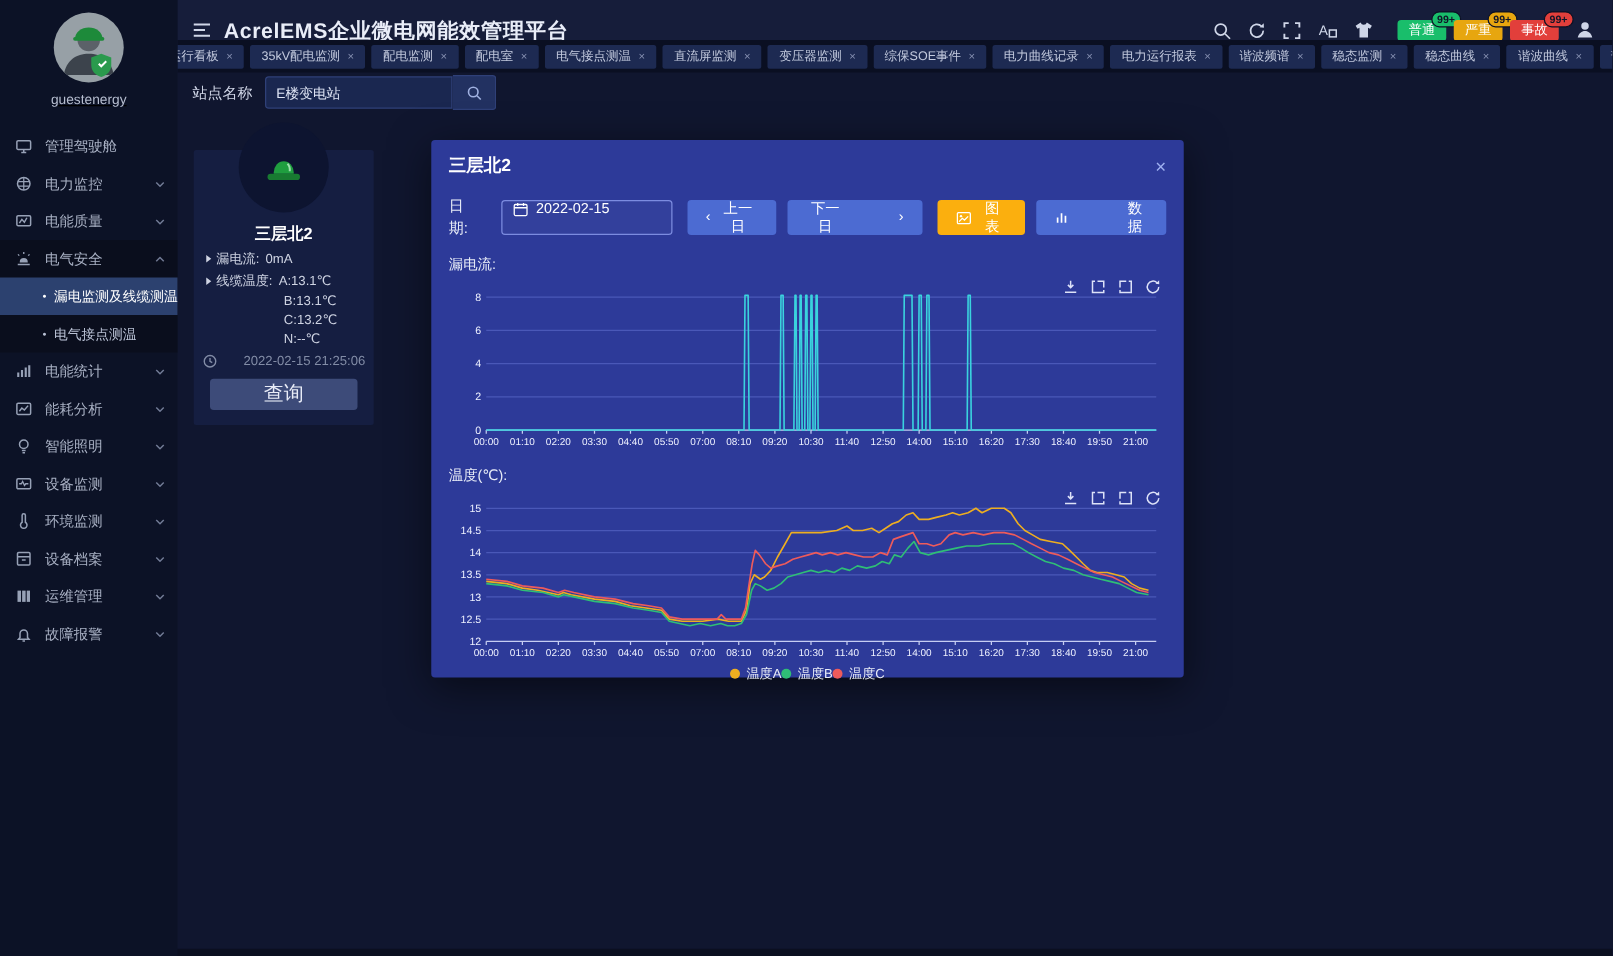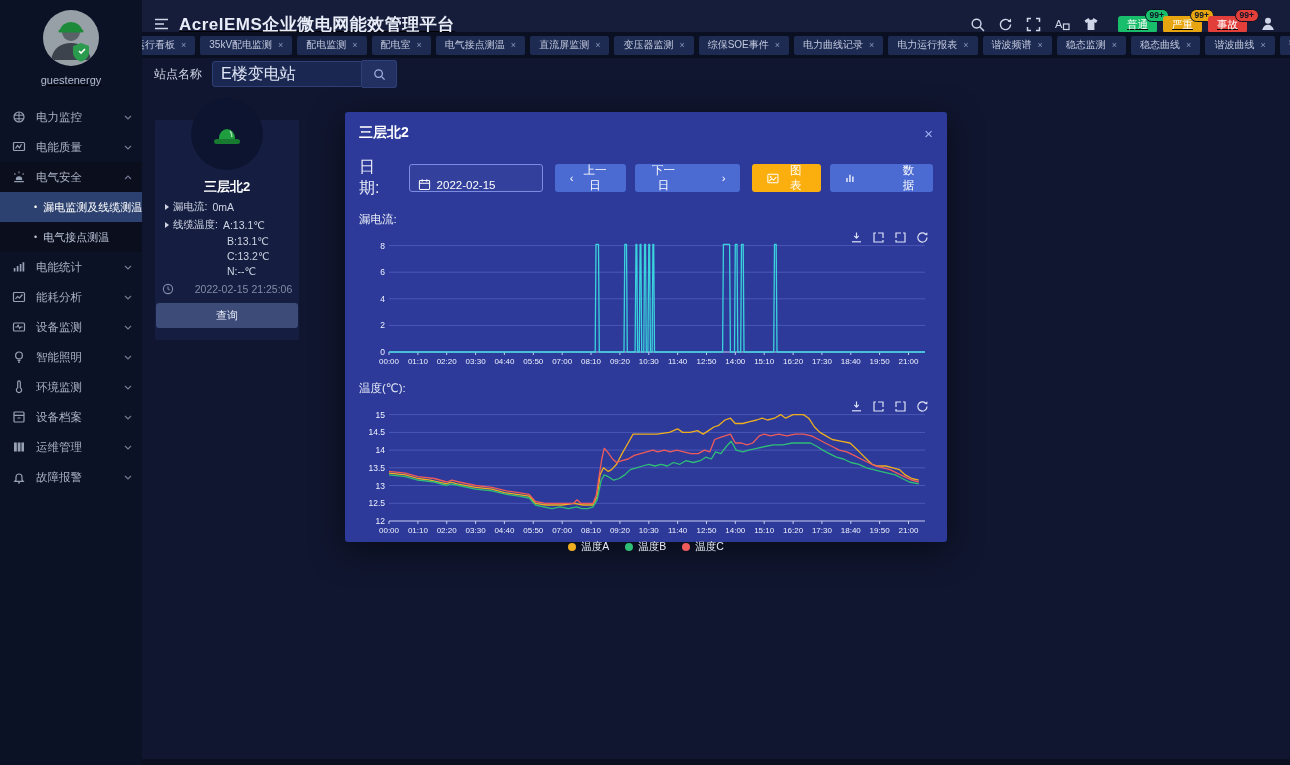--- a/index.html
+++ b/index.html
@@ -17,80 +17,80 @@
              font-size:11.5px;cursor:pointer;white-space:nowrap;}
   .menu-item .mi{width:14px;height:14px;margin-right:10px;flex:none;}
   .menu-item .chev{margin-left:auto;opacity:.8;}
   .grp-open{background:#0a0e1d;}
   .submenu-item{height:30px;display:flex;align-items:center;padding-left:34px;color:#b9c1d4;
                 font-size:11px;cursor:pointer;white-space:nowrap;}
   .submenu-item .dot{margin-right:6px;font-size:9px;}
   .submenu-item.active{background:#2c416f;color:#fff;}
   
   .header{position:absolute;left:142px;top:0;width:1148px;height:48px;background:#161d3a;
-          display:flex;align-items:center;z-index:2;text-decoration:underline;}
+          display:flex;align-items:center;z-index:2;}
   .burger{margin:0 10px 0 12px;cursor:pointer;}
   .app-title{color:#e9edf8;font-size:17px;font-weight:bold;letter-spacing:.5px;}
   .hright{margin-left:auto;display:flex;align-items:center;gap:13px;padding-right:14px;}
   .hicon{cursor:pointer;position:relative;}
   .badge{position:relative;height:17px;line-height:17px;padding:0 9px;border-radius:3px;
          color:#fff;font-size:10.5px;cursor:pointer;margin-left:6px;}
   .badge .cnt{position:absolute;top:-7px;right:-12px;font-size:8.5px;line-height:11px;
               padding:0 4px;border-radius:7px;color:#101528;border:1px solid #0c1124;font-weight:bold;}
   
   .tabbar{position:absolute;left:142px;top:32px;width:1148px;height:26px;background:#0a0f22;
           display:flex;align-items:center;overflow:hidden;z-index:2;}
   .tabs-inner{display:flex;gap:5px;margin-left:-16px;flex:none;}
   .tabchip{flex:none;height:19px;display:flex;align-items:center;gap:6px;background:#1d2a52;
            color:#c3cade;font-size:10px;padding:0 9px;border-radius:2px;cursor:pointer;white-space:nowrap;}
   .tabchip .tx{color:#8a94b5;font-size:9px;cursor:pointer;}
   
   .searchrow{position:absolute;left:142px;top:58px;width:1148px;height:32px;display:flex;
              align-items:center;}
   .searchrow .lbl{color:#cfd5e6;font-size:12px;margin:0 10px 0 12px;}
   .sinput{width:132px;height:24px;background:#1a2750;border:1px solid #2f4078;border-radius:3px 0 0 3px;
-          color:#dfe5f5;font-size:16px;padding:0 8px;outline:none;}
+          color:#dfe5f5;font-size:11px;padding:0 8px;outline:none;}
   .sbtn{width:34px;height:26px;background:#223161;border:1px solid #2f4078;border-left:none;
         border-radius:0 3px 3px 0;display:flex;align-items:center;justify-content:center;cursor:pointer;}
   
   .card{position:absolute;left:155px;top:98px;width:144px;z-index:1;}
   .card-bg{position:absolute;left:0;top:22px;right:0;bottom:0;background:#151e41;border-radius:2px;}
   .card-inner{position:relative;text-align:center;padding-bottom:12px;}
   .beacon-circle{width:72px;height:72px;border-radius:50%;background:#0d1430;margin:0 auto;
                  display:flex;align-items:center;justify-content:center;}
   .card-name{color:#fff;font-size:13px;font-weight:bold;margin-top:8px;}
   .card-line{color:#cfd4e3;font-size:10.5px;margin-top:4px;text-align:left;padding-left:10px;
              display:flex;align-items:center;}
   .tri{width:0;height:0;border-left:4px solid #cfd4e3;border-top:3.5px solid transparent;
        border-bottom:3.5px solid transparent;margin-right:4px;flex:none;cursor:pointer;}
   .card-cont{color:#cfd4e3;font-size:10.5px;margin-top:3px;text-align:left;padding-left:72px;}
   .card-time{color:#828ca6;font-size:10.5px;margin-top:6px;display:flex;align-items:center;
              justify-content:center;gap:21px;}
-  .qbtn{width:142px;height:25px;margin:8px auto 0;background:#3d4b79;border:none;border-radius:3px;
-        color:#e8ecf7;font-size:11px;cursor:pointer;display:block;}
+  .qbtn{width:118px;height:25px;margin:8px auto 0;background:#3d4b79;border:none;border-radius:3px;
+        color:#e8ecf7;font-size:16px;cursor:pointer;display:block;}
   
   .modal{position:absolute;left:345px;top:112px;width:602px;height:430px;background:#2d3a99;
          border-radius:3px;box-shadow:0 8px 32px rgba(0,0,0,.5);z-index:5;}
   .modal-h{display:flex;align-items:center;padding:12px 14px 0;}
   .modal-title{color:#fff;font-size:14px;font-weight:bold;}
   .modal-close{margin-left:auto;color:#9fb0f0;font-size:15px;cursor:pointer;line-height:1;}
   .controls{display:flex;align-items:center;margin:15px 14px 0;}
-  .controls .dlbl{color:#e8ecf7;font-size:16px;margin-right:16px;}
+  .controls .dlbl{color:#e8ecf7;font-size:12px;margin-right:16px;}
   .dateinput{width:126px;height:26px;border:1px solid #7c8ce0;border-radius:3px;display:flex;
-             align-items:flex-end;gap:6px;padding:0 8px;color:#fff;font-size:11.5px;
+             align-items:flex-start;gap:6px;padding:0 8px;color:#fff;font-size:11.5px;
              background:rgba(255,255,255,.03);cursor:pointer;}
   .btn{height:28px;padding:0 15px;border:none;border-radius:3px;background:#4c6bd2;color:#fff;
        font-size:11.5px;display:flex;align-items:center;gap:6px;cursor:pointer;}
   .btn.warn{background:#fbaf0e;}
   .mlg{margin-left:12px;} .msm{margin-left:9px;gap:44px;}
   .chart-label{margin:13px 14px 0;color:#e8ecf7;font-size:11.5px;}
   .chart-wrap{position:relative;margin:0 14px;}
   .toolbox{position:absolute;top:4px;right:4px;display:flex;gap:9px;}
   .toolbox span{cursor:pointer;}
-  .legend{display:flex;justify-content:center;gap:16px;margin-top:3px;}
+  .legend{display:flex;justify-content:center;margin-top:3px;}
   .legend-item{display:flex;align-items:center;gap:5px;color:#e8ecf7;font-size:10.5px;cursor:pointer;}
   .legend-item .ldot{width:8px;height:8px;border-radius:50%;}
   .botbar{position:absolute;left:0;bottom:0;width:1290px;height:6px;background:#0b0f20;}
 </style>
 </head>
 <body>
 
 <div class="sidebar">
   <div class="avatar-wrap">
     <div class="avatar">
@@ -103,20 +103,31 @@
         <path d="M36 41l2 2 4-4" stroke="#fff" stroke-width="1.6" fill="none"></path>
       </svg>
     </div>
     <div class="username">guestenergy</div>
   </div>
   <div class="menu">
       <div>
         <div class="menu-item">
           <span class="mi">
             <svg width="14" height="14" viewBox="0 0 14 14">
+              <rect x="1.5" y="2.5" width="11" height="7" rx="1" fill="none" stroke="#97a1b6" stroke-width="1.2"></rect>
+              <path d="M5 12h4M7 9.5V12" stroke="#97a1b6" stroke-width="1.2"></path>
+            </svg>
+          </span>
+          <span>管理驾驶舱</span>
+        </div>
+      </div>
+      <div>
+        <div class="menu-item">
+          <span class="mi">
+            <svg width="14" height="14" viewBox="0 0 14 14">
               <circle cx="7" cy="7" r="5" fill="none" stroke="#97a1b6" stroke-width="1.2"></circle>
               <path d="M7 2v10M2.4 5.2h9.2M2.4 8.8h9.2" stroke="#97a1b6" stroke-width="1"></path>
             </svg>
           </span>
           <span>电力监控</span>
           <span class="chev">
             <svg width="8" height="5" viewBox="0 0 8 5">
               <path d="M1 1l3 3 3-3" fill="none" stroke="#8a94b0" stroke-width="1.2"></path>
             </svg>
           </span>
@@ -191,41 +202,41 @@
             <svg width="8" height="5" viewBox="0 0 8 5">
               <path d="M1 1l3 3 3-3" fill="none" stroke="#8a94b0" stroke-width="1.2"></path>
             </svg>
           </span>
         </div>
       </div>
       <div>
         <div class="menu-item">
           <span class="mi">
             <svg width="14" height="14" viewBox="0 0 14 14">
+              <circle cx="7" cy="5.4" r="3.4" fill="none" stroke="#97a1b6" stroke-width="1.2"></circle>
+              <path d="M5.5 10.4h3M6 12.2h2" stroke="#97a1b6" stroke-width="1.2"></path>
+            </svg>
+          </span>
+          <span>智能照明</span>
+          <span class="chev">
+            <svg width="8" height="5" viewBox="0 0 8 5">
+              <path d="M1 1l3 3 3-3" fill="none" stroke="#8a94b0" stroke-width="1.2"></path>
+            </svg>
+          </span>
+        </div>
+      </div>
+      <div>
+        <div class="menu-item">
+          <span class="mi">
+            <svg width="14" height="14" viewBox="0 0 14 14">
               <rect x="1.5" y="3" width="11" height="8" rx="1" fill="none" stroke="#97a1b6" stroke-width="1.2"></rect>
               <path d="M3.3 7h1.8l1-1.8 1.5 3.2 1-1.4h2.1" fill="none" stroke="#97a1b6" stroke-width="1.1"></path>
             </svg>
           </span>
           <span>设备监测</span>
-          <span class="chev">
-            <svg width="8" height="5" viewBox="0 0 8 5">
-              <path d="M1 1l3 3 3-3" fill="none" stroke="#8a94b0" stroke-width="1.2"></path>
-            </svg>
-          </span>
-        </div>
-      </div>
-      <div>
-        <div class="menu-item">
-          <span class="mi">
-            <svg width="14" height="14" viewBox="0 0 14 14">
-              <circle cx="7" cy="5.4" r="3.4" fill="none" stroke="#97a1b6" stroke-width="1.2"></circle>
-              <path d="M5.5 10.4h3M6 12.2h2" stroke="#97a1b6" stroke-width="1.2"></path>
-            </svg>
-          </span>
-          <span>智能照明</span>
           <span class="chev">
             <svg width="8" height="5" viewBox="0 0 8 5">
               <path d="M1 1l3 3 3-3" fill="none" stroke="#8a94b0" stroke-width="1.2"></path>
             </svg>
           </span>
         </div>
       </div>
       <div>
         <div class="menu-item">
           <span class="mi">

